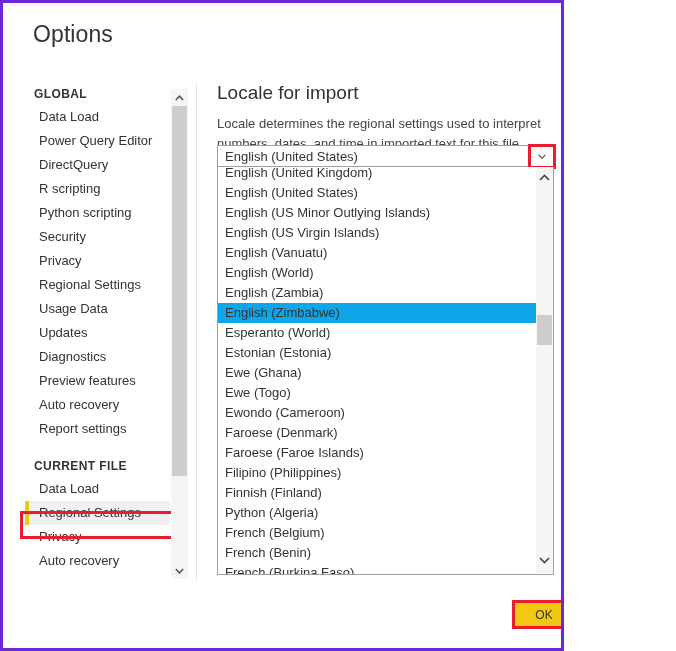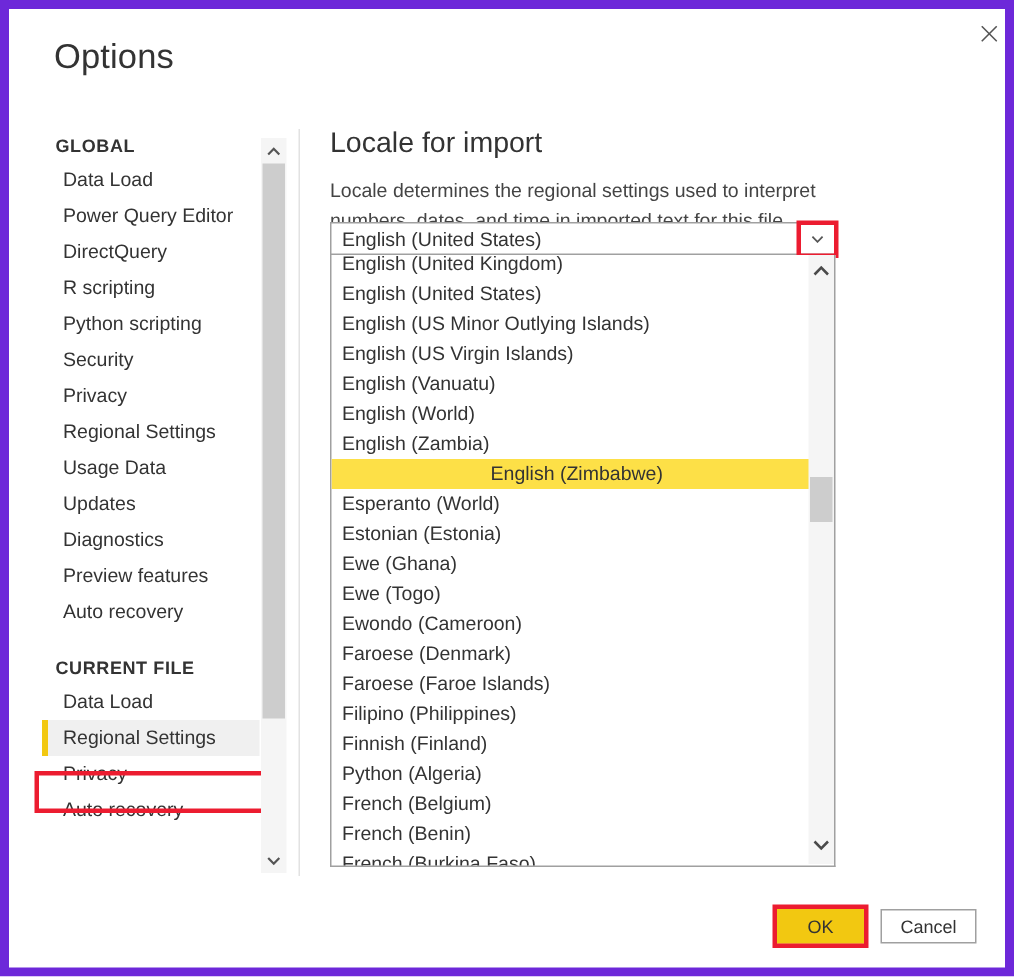--- a/index.html
+++ b/index.html
@@ -8,24 +8,24 @@
     padding: 0;
     width: 676px;
     height: 651px;
     background: #ffffff;
     font-family: "Liberation Sans", sans-serif;
     overflow: hidden;
   }
 
   .dialog {
     position: relative;
-    width: 676px;
+    width: 564px;
     height: 651px;
     background: #ffffff;
-    border: 6px solid #6d28d9;
+    border: 3px solid #6d28d9;
     overflow: hidden;
   }
 
   
   .titlebar {
     position: absolute;
     left: 0; top: 0;
     width: 676px;
     height: 60px;
   }
@@ -229,22 +229,21 @@
     height: 20px;
     line-height: 20px;
     font-size: 13px;
     color: #333333;
     padding-left: 7px;
     white-space: nowrap;
     overflow: hidden;
     cursor: default;
   }
   .dd-item.highlighted {
-    background: #fde047;
-    text-align: center;
+    background: #0ea5e9;
   }
   .dd-scroll {
     position: absolute;
     right: 0;
     top: 0;
     width: 17px;
     height: 406px;
     background: #f5f5f5;
   }
   .dd-scroll .sb-arrow {
@@ -335,20 +334,21 @@
       <div class="nav-item">R scripting</div>
       <div class="nav-item">Python scripting</div>
       <div class="nav-item">Security</div>
       <div class="nav-item">Privacy</div>
       <div class="nav-item">Regional Settings</div>
       <div class="nav-item">Usage Data</div>
       <div class="nav-item">Updates</div>
       <div class="nav-item">Diagnostics</div>
       <div class="nav-item">Preview features</div>
       <div class="nav-item">Auto recovery</div>
+      <div class="nav-item">Report settings</div>
       <div class="nav-spacer"></div>
       <div class="nav-group-title">CURRENT FILE</div>
       <div class="nav-item">Data Load</div>
       <div class="nav-item selected">Regional Settings</div>
       <div class="nav-item">Privacy</div>
       <div class="nav-item">Auto recovery</div>
     </div>
 
   <div class="anno-nav"></div>
 

